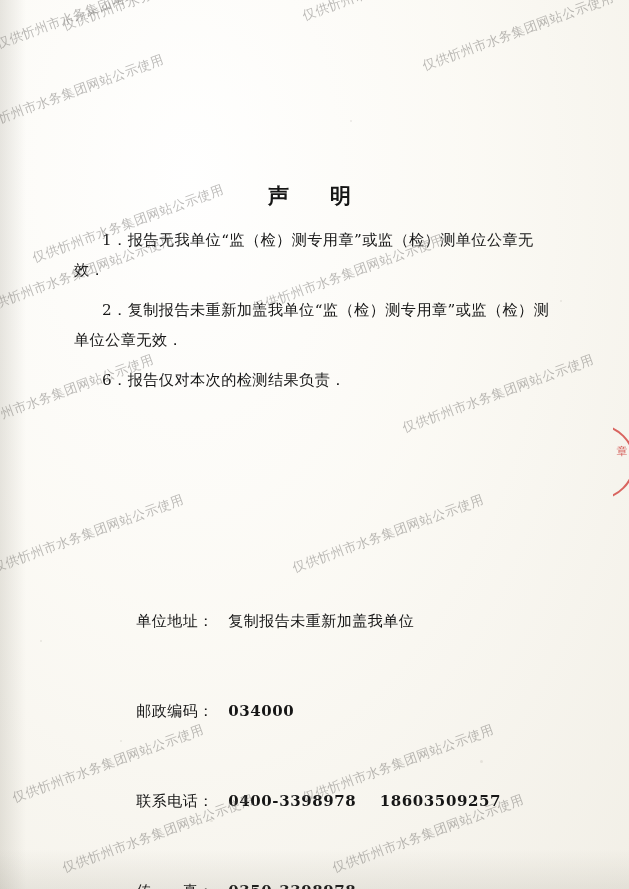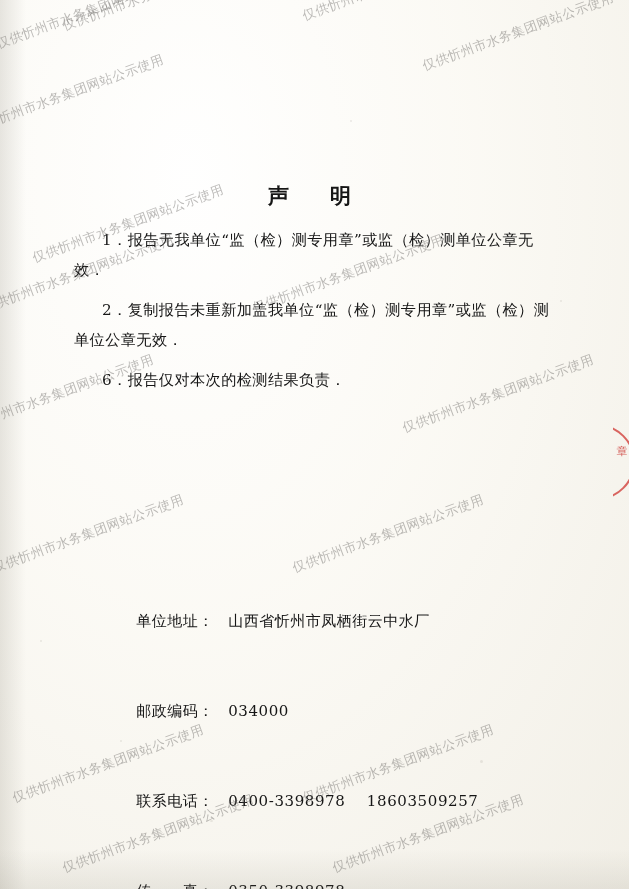--- a/index.html
+++ b/index.html
@@ -88,20 +88,21 @@
     display: inline-block;
     min-width: 92px;
     margin-left: 16px;
   }
   .contact-value {
     display: inline-block;
   }
   .mono-val {
     font-family: "DejaVu Serif", serif;
     letter-spacing: 0.6px;
+    font-weight: bold;
   }
   
   #watermarks {
     position: absolute;
     inset: 0;
     pointer-events: none;
     overflow: hidden;
   }
   .wm {
     position: absolute;
@@ -162,21 +163,21 @@
     <div class="doc-title">声　明</div>
 
     <div class="clauses">
       <div class="clause">1．报告无我单位“监（检）测专用章”或监（检）测单位公章无效．</div>
       <div class="clause">2．复制报告未重新加盖我单位“监（检）测专用章”或监（检）测单位公章无效．</div>
       <div class="clause">6．报告仅对本次的检测结果负责．</div>
     </div>
 
     <div class="contact">
       <span class="contact-row">
-        <span class="contact-label">单位地址：</span><span class="contact-value">山西省忻州市凤栖街云中水厂</span>
+        <span class="contact-label">单位地址：</span><span class="contact-value">复制报告未重新加盖我单位</span>
       </span>
       <span class="contact-row">
         <span class="contact-label">邮政编码：</span><span class="contact-value mono-val">034000</span>
       </span>
       <span class="contact-row">
         <span class="contact-label">联系电话：</span><span class="contact-value mono-val">0400-3398978    18603509257</span>
       </span>
       <span class="contact-row">
         <span class="contact-label">传　　真：</span><span class="contact-value mono-val">0350-3398978</span>
       </span>

